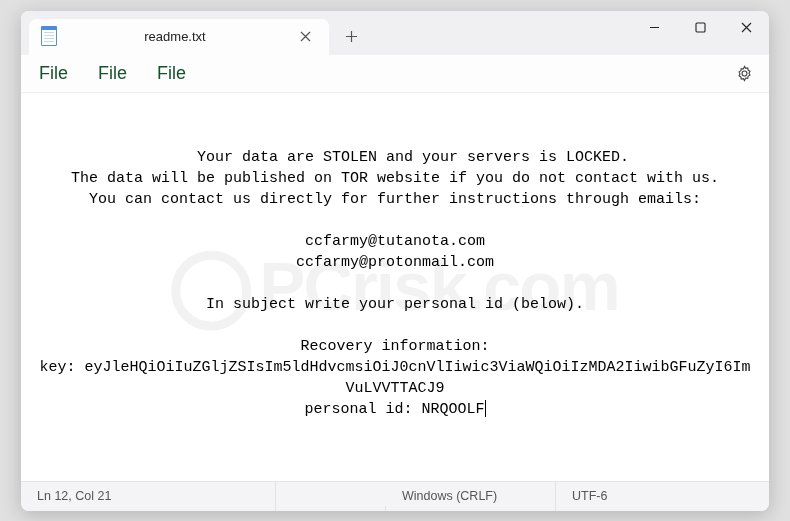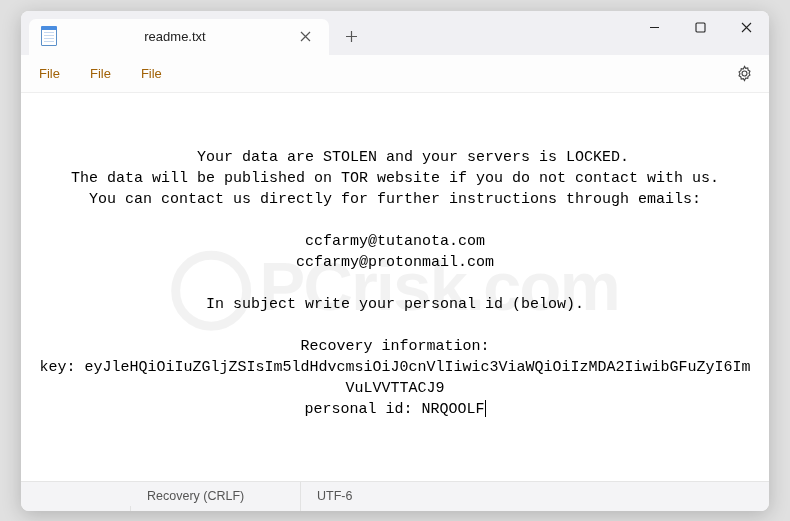--- a/index.html
+++ b/index.html
@@ -113,22 +113,22 @@
       background: #fdfdfd;
       display: flex;
       align-items: center;
       padding: 0 4px;
       gap: 2px;
       position: relative;
       border-bottom: 1px solid #eeeeee;
     }
     .menu-item {
       padding: 6px 14px;
-      font-size: 13px;
-      color: #a16207;
+      font-size: 18px;
+      color: #14532d;
       border-radius: 4px;
     }
     .settings-btn {
       position: absolute;
       right: 10px;
       width: 30px; height: 30px;
       display: flex;
       align-items: center;
       justify-content: center;
       color: #444;
@@ -258,18 +258,19 @@
 ccfarmy@protonmail.com
 
 In subject write your personal id (below).
 
 Recovery information:
 key: eyJleHQiOiIuZGljZSIsIm5ldHdvcmsiOiJ0cnVlIiwic3ViaWQiOiIzMDA2IiwibGFuZyI6ImVuLVVTTACJ9
 personal id: NRQOOLF</span><span class="cursor"></span>
   </div>
 
   <div class="statusbar">
+    <div class="status-cell">Ln 12, Col 21</div>
     <div class="status-cell zoom">100%</div>
-    <div class="status-cell eol">Recovery (CRLF)</div>
+    <div class="status-cell eol">Windows (CRLF)</div>
     <div class="status-cell enc">UTF-6</div>
   </div>
 
 </div>
 
 </body></html>

